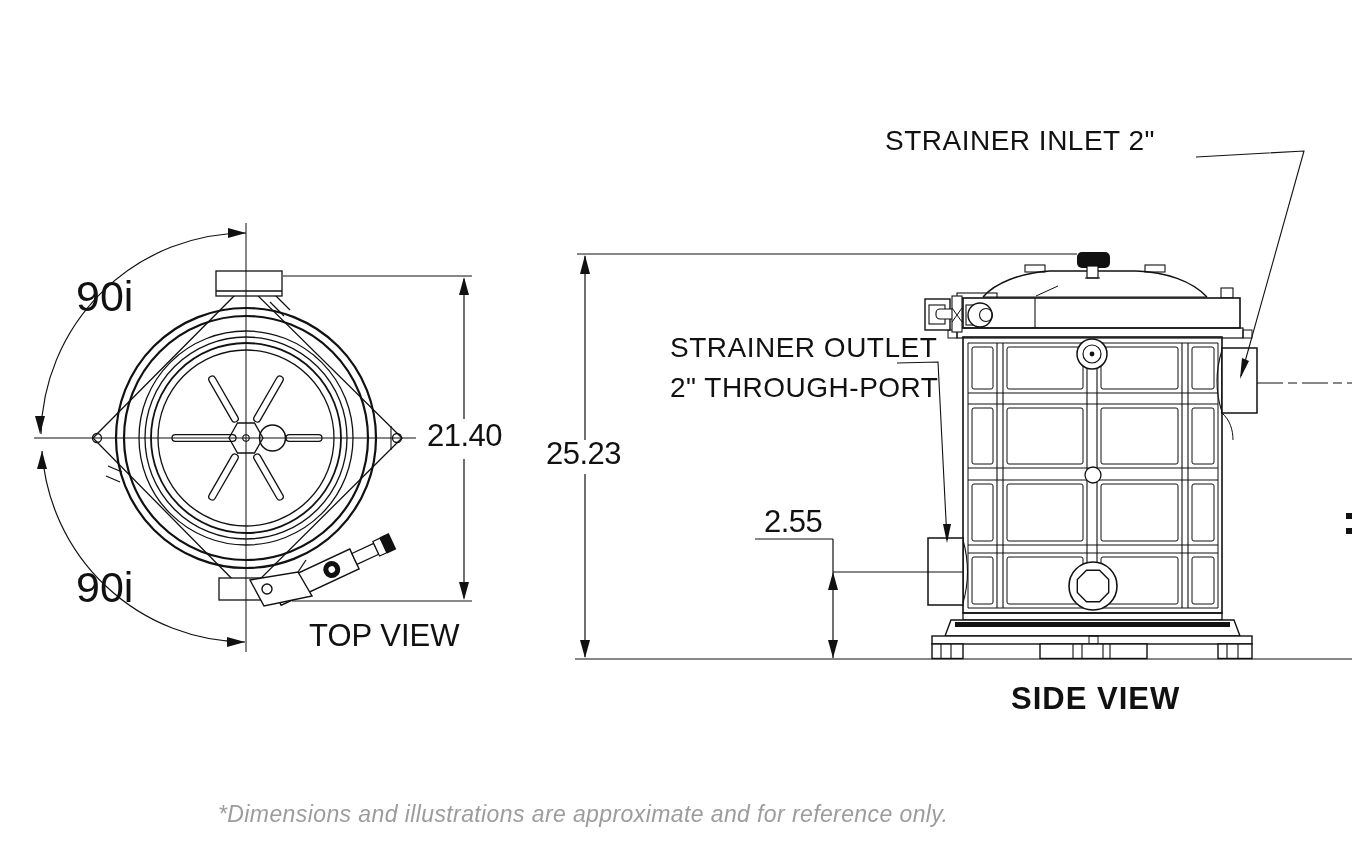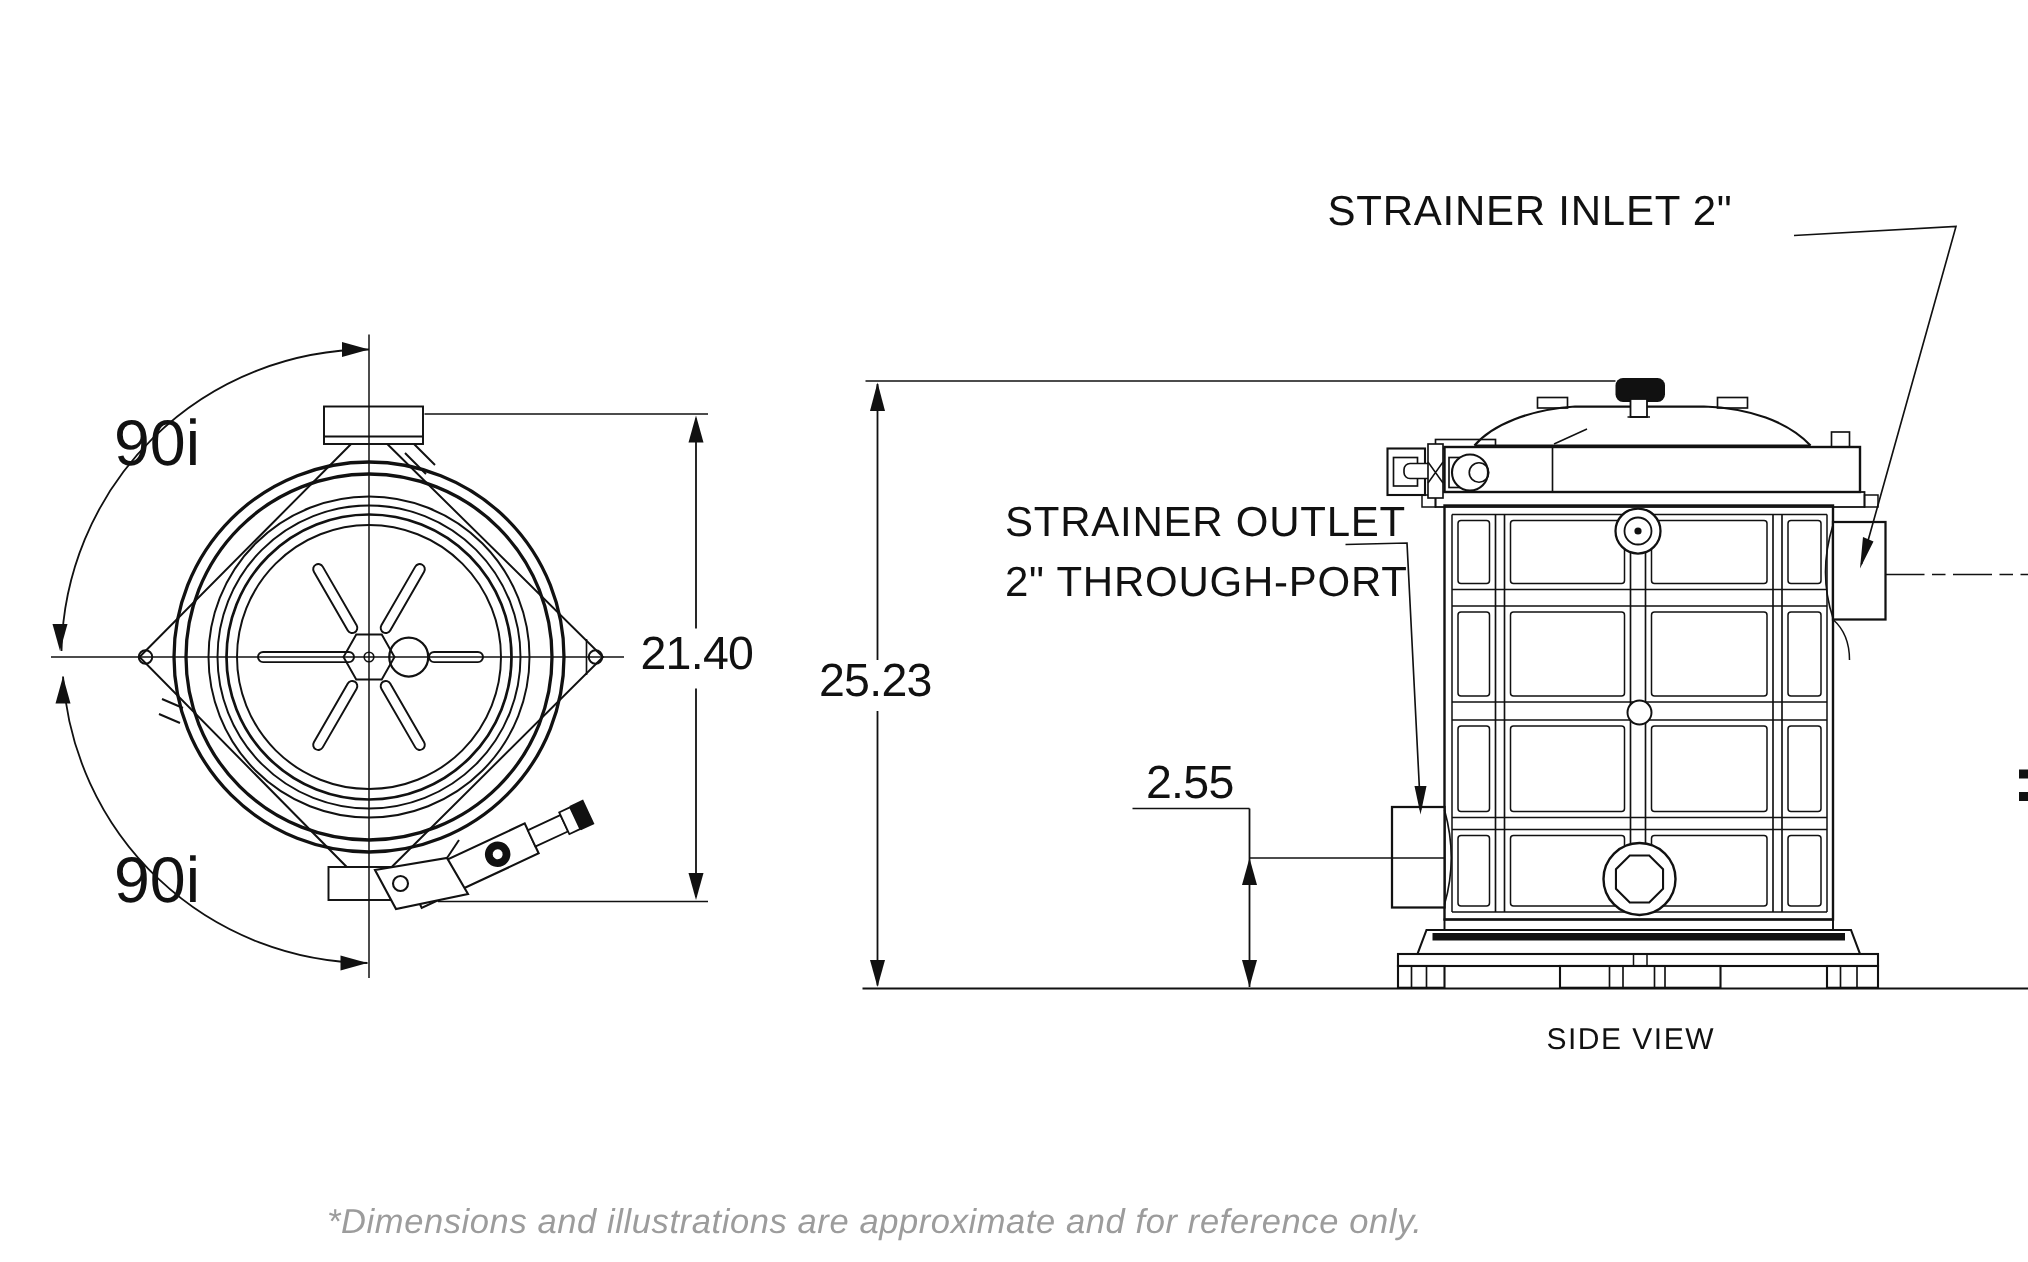--- a/index.html
+++ b/index.html
@@ -4,21 +4,21 @@
 <style>
   html,body{margin:0;padding:0;background:#fff;}
   .canvas{position:relative;width:1352px;height:841px;background:#ffffff;overflow:hidden;
           font-family:"Liberation Sans",sans-serif;color:#111;}
   .canvas svg{position:absolute;left:0;top:0;}
   .lbl{position:absolute;white-space:nowrap;color:#111;line-height:1.06;}
   .dim{font-size:31px;letter-spacing:-0.5px;}
   .angle{font-size:43px;}
   .callout{font-size:28px;letter-spacing:0.5px;line-height:40px;}
   .view-caption{font-size:31px;}
-  .view-caption.thin{font-weight:400;font-size:20px;letter-spacing:1px;margin-left:20px;}
+  .view-caption.thin{font-weight:700;font-size:31px;letter-spacing:1px;}
   .disclaimer{position:absolute;font-style:italic;font-weight:300;font-size:23px;
               letter-spacing:0.4px;color:#9c9c9c;white-space:nowrap;}
 </style>
 </head>
 <body>
 
 <div class="canvas">
 
 <svg width="1352" height="841" viewBox="0 0 1352 841" stroke="#111" fill="none" stroke-width="1.3">
 
@@ -231,20 +231,21 @@
     <g fill="#111" stroke="none">
       <rect x="1346" y="513" width="6" height="6"></rect>
       <rect x="1346" y="528" width="6" height="6"></rect>
     </g>
   </g>
 </svg>
 
 <div class="lbl angle" style="left:76px;top:274px;">90i</div>
 <div class="lbl angle" style="left:76px;top:565px;">90i</div>
 <div class="lbl dim" style="left:427px;top:420px;">21.40</div>
+<div class="lbl view-caption" style="left:309px;top:620px;">TOP VIEW</div>
 
 <div class="lbl dim" style="left:546px;top:438px;">25.23</div>
 <div class="lbl dim" style="left:764px;top:506px;">2.55</div>
 
 <div class="lbl callout" style="left:885px;top:121px;">
   <div>STRAINER INLET 2"</div>
 </div>
 <div class="lbl callout" style="left:670px;top:328px;">
   <div>STRAINER OUTLET</div>
   <div>2" THROUGH-PORT</div>

